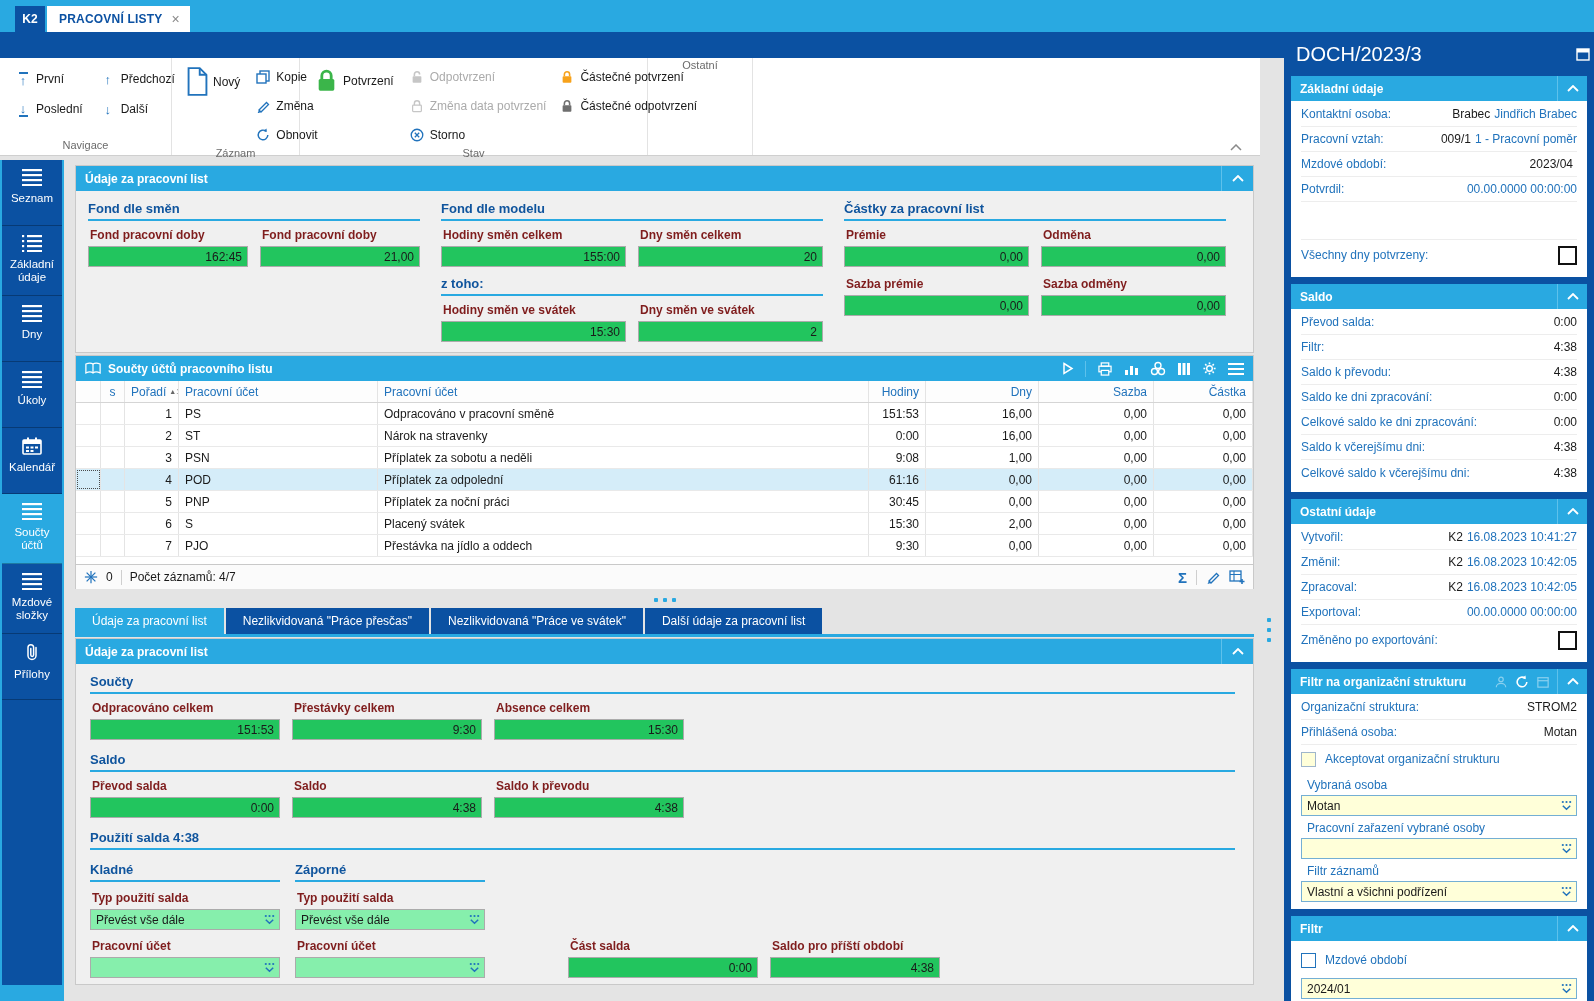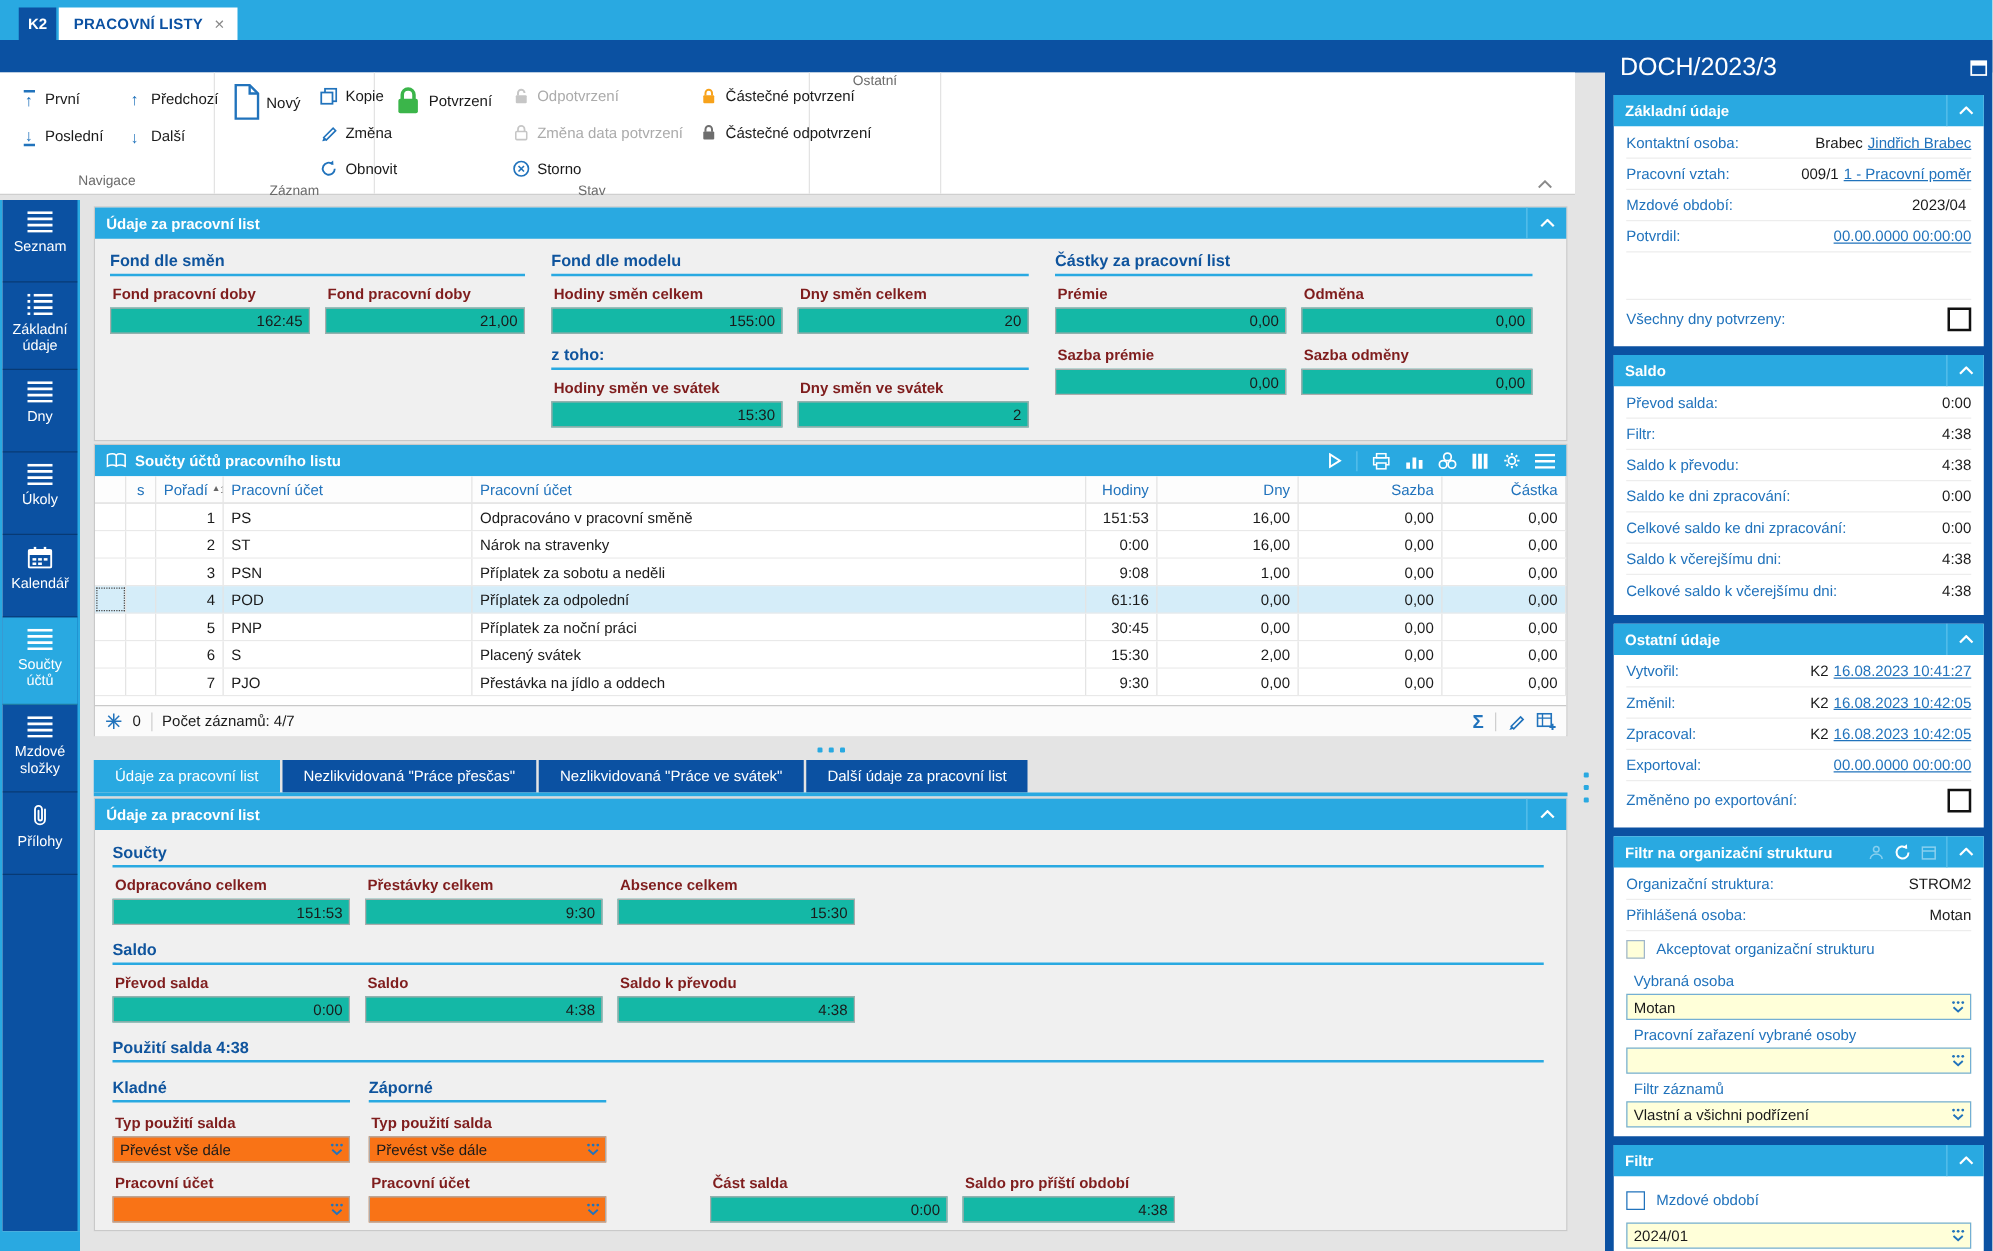--- a/index.html
+++ b/index.html
@@ -37,22 +37,22 @@
   .sb-footer { position:absolute; left:0; top:985px; width:64px; height:16px; background:#29A9E1; }
 
   
   .panel { position:absolute; left:0; width:1179px; background:#F0F0F0; border:1px solid #C9C9C9; }
   .panel-header { height:25px; background:#29A9E1; display:flex; align-items:center; color:#fff; font-weight:bold; font-size:12px; padding-left:9px; gap:7px; }
   .ph-chev { margin-left:auto; width:32px; height:100%; display:flex; align-items:center; justify-content:center; border-left:1px solid #5EC1EB; }
   .section-heading { color:#0F549D; font-weight:bold; font-size:13px; }
   .rule { height:2px; background:#29A9E1; margin-top:3px; }
   .field { display:flex; flex-direction:column; gap:4px; }
   .field-label { color:#7f1d1d; font-size:12px; white-space:nowrap; padding-left:2px;font-weight:bold; }
-  .field-box { height:21px; border:1px solid #ABABAB; background:#14b8a6; display:flex; align-items:center; justify-content:flex-end; padding:0 5px; font-size:12px; }
-  .combo { height:21px; border:1px solid #ABABAB; background:#f97316; display:flex; align-items:center; padding:0 3px 0 5px; font-size:12px; }
+  .field-box { height:21px; border:1px solid #ABABAB; background:#22c55e; display:flex; align-items:center; justify-content:flex-end; padding:0 5px; font-size:12px; }
+  .combo { height:21px; border:1px solid #ABABAB; background:#86efac; display:flex; align-items:center; padding:0 3px 0 5px; font-size:12px; }
   .combo .val { flex:1; }
   .combo.yellow { background:#FFFFD9; border-color:#74AFD4; }
 
   
   .pt-body { display:flex; padding:10px 12px 0 12px; gap:21px; }
   .pgroup .fields { display:flex; gap:12px; margin-top:7px; }
 
   
   .gtoolbar { margin-left:auto; display:flex; align-items:center; gap:11px; padding-right:9px; }
   .gtb-div { width:1px; height:16px; background:#5EC1EB; }
@@ -91,21 +91,21 @@
   .rp-title { color:#fff; font-size:20px; padding:5px 0 3px 5px; display:flex; align-items:center; }
   .card { background:#fff; }
   .card-header { height:25px; background:#29A9E1; color:#fff; font-weight:bold; font-size:12px; display:flex; align-items:center; padding-left:9px; gap:8px; }
   .ch-icons { margin-left:auto; display:flex; align-items:center; gap:8px; }
   .ch-chev { width:30px; height:25px; display:flex; align-items:center; justify-content:center; border-left:1px solid #5EC1EB; }
   .card-body { padding:1px 10px 7px 10px; }
   .rp-row { display:flex; align-items:center; height:25px; border-bottom:1px solid #EDEDED; font-size:12px; }
   .rp-row:last-child { border-bottom:none; }
   .rp-label { color:#2173BC; white-space:nowrap; }
   .rp-val { margin-left:auto; display:flex; gap:4px; white-space:nowrap; }
-  .rp-val .blue { color:#2173BC;text-decoration:underline; }
+  .rp-val .blue { color:#2173BC; }
   .rp-spacer { height:38px; border-bottom:1px solid #EDEDED; }
   .checkbox { width:19px; height:19px; border:2px solid #111; background:#fff; margin-left:auto; }
   .cb-small { width:15px; height:15px; border:1px solid #9FB6CB; background:#FFFFD9; }
   .cb-blue { width:15px; height:15px; border:1px solid #2173BC; background:#fff; }
   .cb-row { display:flex; align-items:center; gap:9px; height:28px; font-size:12px; }
   .rp-combo-label { color:#2173BC; padding:5px 0 3px 6px; }
   svg { display:block; }
 </style>
 </head>
 <body>

